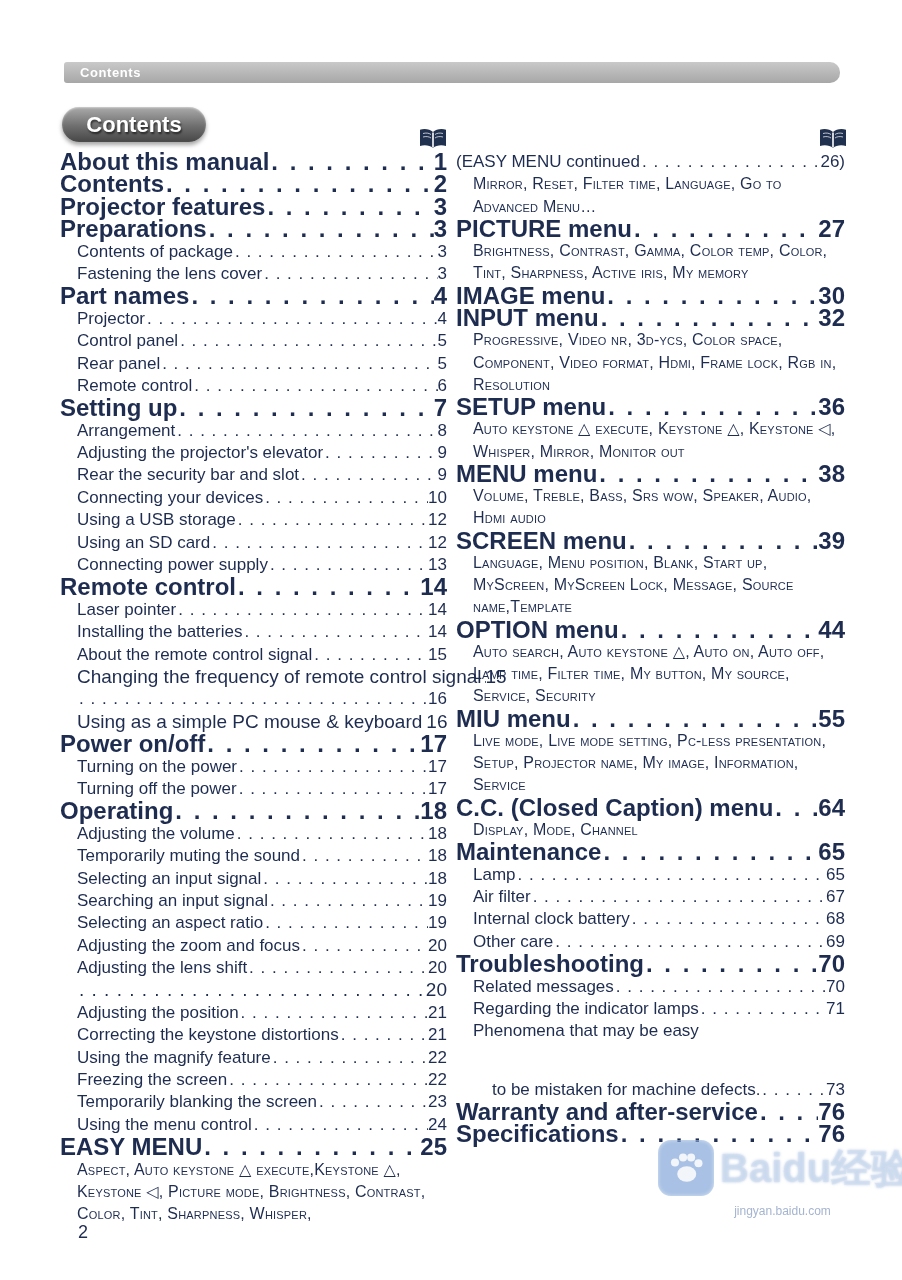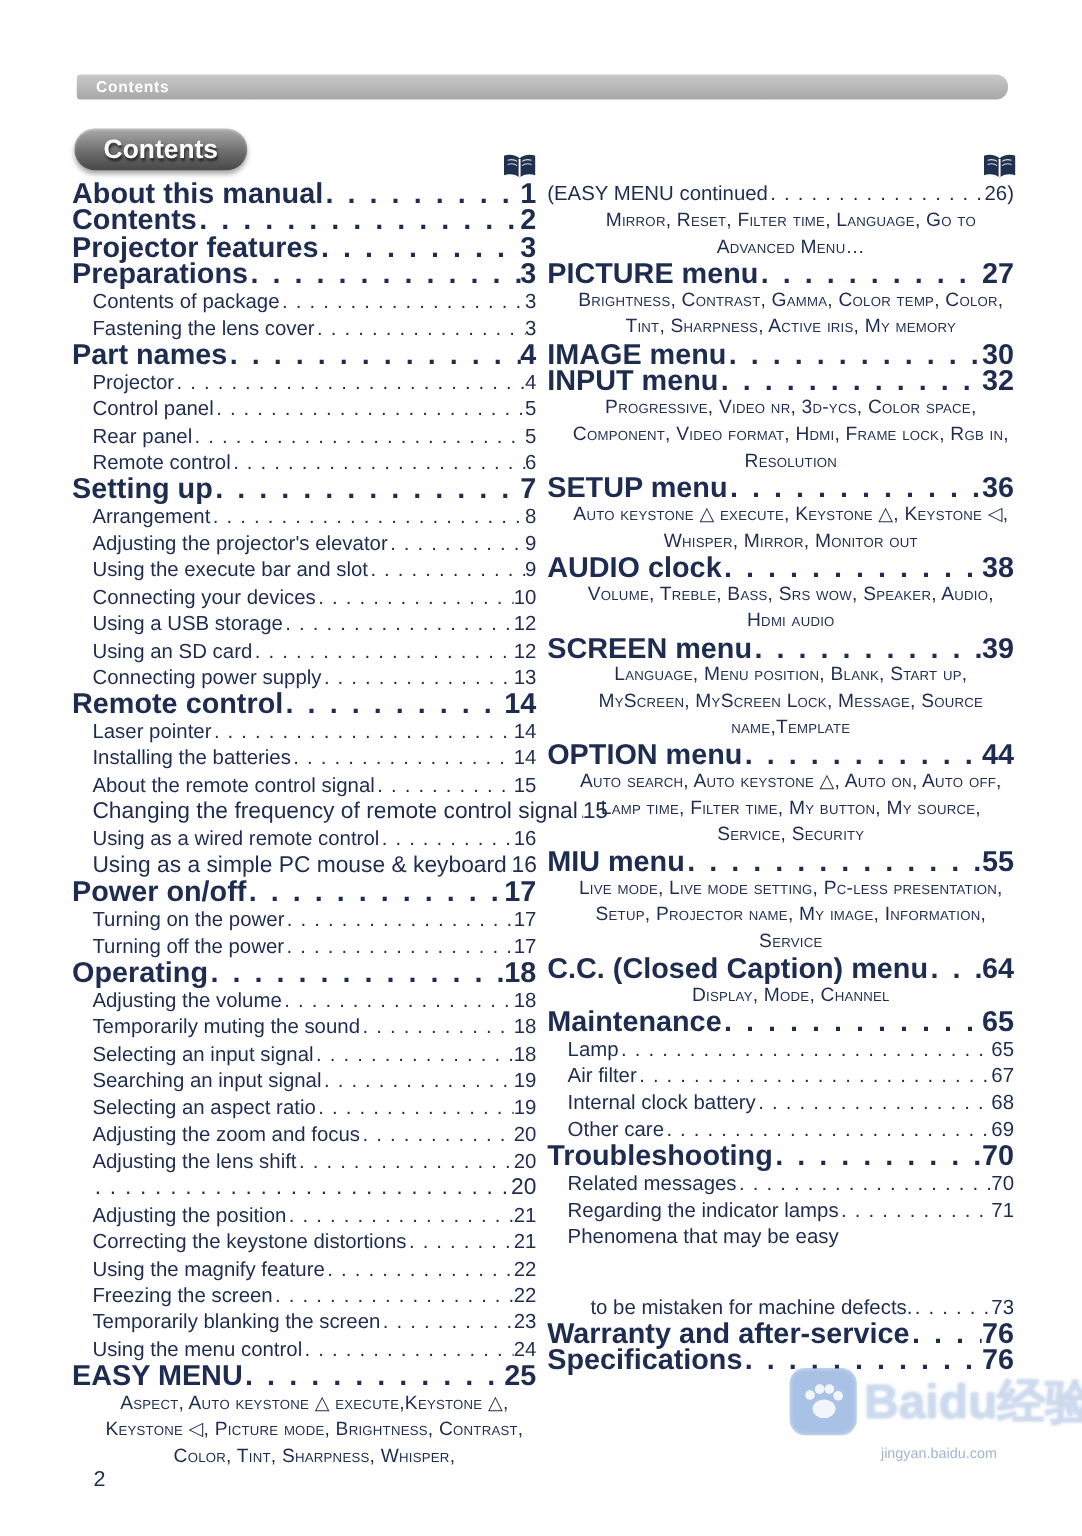--- a/index.html
+++ b/index.html
@@ -38,21 +38,20 @@
   .row .dots{flex:1 1 auto;overflow:hidden;white-space:nowrap;letter-spacing:1px;padding:0 2px;}
   .row.bold .dots{letter-spacing:2.5px;}
   .row .pg{white-space:nowrap;flex:0 0 auto;}
   .row.bold{font-weight:bold;font-size:24px;}
   .row.indent{padding-left:17px;}
   .row.indent2{padding-left:36px;margin-top:36px;}
   .row.cond{font-size:19px;align-items:center;}
   .desc{
     font-variant:small-caps;font-size:16px;line-height:22.2px;padding-left:17px;
     letter-spacing:.2px;
-    text-align:center;
   }
   .page-num{position:absolute;left:78px;top:1222px;font-size:18px;}
   .watermark{
     position:absolute;left:658px;top:1140px;width:235px;pointer-events:none;text-align:center;
   }
   .wm-row{display:flex;align-items:center;gap:6px;}
   .wm-logo{
     width:56px;height:56px;border-radius:13px;flex:0 0 auto;
     background:rgba(96,142,205,.55);
     display:flex;align-items:center;justify-content:center;
@@ -156,21 +155,21 @@
       <span class="lbl">Arrangement</span>
       <span class="dots">. . . . . . . . . . . . . . . . . . . . . . . . . . . . . . . . . . . . . . . . . . . . . . . . . . . . . . . . . . . . . . . . . . . . . . . . . . . . . . . . . . . . . . . . . . . . . . . . . . . . . . . . . . . . . . . . . . . . . . . . . . . . . . . . . . . . . . . . . . . . . . . . . . . . . . . . . . . . . . . . . . . . . . . . . . . . . . . . . . . . . . . . . . . . . . . . . . . . . . . . . . . . . . . . . . . . . . . . . . . . . . . . . . . . . . . . . . . . . . . . . . . . . . . . . . . . . . . . . . . . . . . . . . . . . . . . . . . . . . . . . . . . . . . . . . . . . . . . . . . . </span>
       <span class="pg">8</span>
     </div>
     <div class="row indent">
       <span class="lbl">Adjusting the projector's elevator</span>
       <span class="dots">. . . . . . . . . . . . . . . . . . . . . . . . . . . . . . . . . . . . . . . . . . . . . . . . . . . . . . . . . . . . . . . . . . . . . . . . . . . . . . . . . . . . . . . . . . . . . . . . . . . . . . . . . . . . . . . . . . . . . . . . . . . . . . . . . . . . . . . . . . . . . . . . . . . . . . . . . . . . . . . . . . . . . . . . . . . . . . . . . . . . . . . . . . . . . . . . . . . . . . . . . . . . . . . . . . . . . . . . . . . . . . . . . . . . . . . . . . . . . . . . . . . . . . . . . . . . . . . . . . . . . . . . . . . . . . . . . . . . . . . . . . . . . . . . . . . . . . . . . . . . </span>
       <span class="pg">9</span>
     </div>
     <div class="row indent">
-      <span class="lbl">Using the execute bar and slot</span>
+      <span class="lbl">Rear the security bar and slot</span>
       <span class="dots">. . . . . . . . . . . . . . . . . . . . . . . . . . . . . . . . . . . . . . . . . . . . . . . . . . . . . . . . . . . . . . . . . . . . . . . . . . . . . . . . . . . . . . . . . . . . . . . . . . . . . . . . . . . . . . . . . . . . . . . . . . . . . . . . . . . . . . . . . . . . . . . . . . . . . . . . . . . . . . . . . . . . . . . . . . . . . . . . . . . . . . . . . . . . . . . . . . . . . . . . . . . . . . . . . . . . . . . . . . . . . . . . . . . . . . . . . . . . . . . . . . . . . . . . . . . . . . . . . . . . . . . . . . . . . . . . . . . . . . . . . . . . . . . . . . . . . . . . . . . . </span>
       <span class="pg">9</span>
     </div>
     <div class="row indent">
       <span class="lbl">Connecting your devices</span>
       <span class="dots">. . . . . . . . . . . . . . . . . . . . . . . . . . . . . . . . . . . . . . . . . . . . . . . . . . . . . . . . . . . . . . . . . . . . . . . . . . . . . . . . . . . . . . . . . . . . . . . . . . . . . . . . . . . . . . . . . . . . . . . . . . . . . . . . . . . . . . . . . . . . . . . . . . . . . . . . . . . . . . . . . . . . . . . . . . . . . . . . . . . . . . . . . . . . . . . . . . . . . . . . . . . . . . . . . . . . . . . . . . . . . . . . . . . . . . . . . . . . . . . . . . . . . . . . . . . . . . . . . . . . . . . . . . . . . . . . . . . . . . . . . . . . . . . . . . . . . . . . . . . . </span>
       <span class="pg">10</span>
     </div>
     <div class="row indent">
       <span class="lbl">Using a USB storage</span>
@@ -206,21 +205,20 @@
       <span class="lbl">About the remote control signal</span>
       <span class="dots">. . . . . . . . . . . . . . . . . . . . . . . . . . . . . . . . . . . . . . . . . . . . . . . . . . . . . . . . . . . . . . . . . . . . . . . . . . . . . . . . . . . . . . . . . . . . . . . . . . . . . . . . . . . . . . . . . . . . . . . . . . . . . . . . . . . . . . . . . . . . . . . . . . . . . . . . . . . . . . . . . . . . . . . . . . . . . . . . . . . . . . . . . . . . . . . . . . . . . . . . . . . . . . . . . . . . . . . . . . . . . . . . . . . . . . . . . . . . . . . . . . . . . . . . . . . . . . . . . . . . . . . . . . . . . . . . . . . . . . . . . . . . . . . . . . . . . . . . . . . . </span>
       <span class="pg">15</span>
     </div>
     <div class="row indent cond">
       <span class="lbl">Changing the frequency of remote control signal</span>
       <span class="dots">. . . . . . . . . . . . . . . . . . . . . . . . . . . . . . . . . . . . . . . . . . . . . . . . . . . . . . . . . . . . . . . . . . . . . . . . . . . . . . . . . . . . . . . . . . . . . . . . . . . . . . . . . . . . . . . . . . . . . . . . . . . . . . . . . . . . . . . . . . . . . . . . . . . . . . . . . . . . . . . . . . . . . . . . . . . . . . . . . . . . . . . . . . . . . . . . . . . . . . . . . . . . . . . . . . . . . . . . . . . . . . . . . . . . . . . . . . . . . . . . . . . . . . . . . . . . . . . . . . . . . . . . . . . . . . . . . . . . . . . . . . . . . . . . . . . . . . . . . . . . </span>
       <span class="pg">15</span>
     </div>
     <div class="row indent">
-      <span class="lbl">Using as a wired remote control</span>
       <span class="dots">. . . . . . . . . . . . . . . . . . . . . . . . . . . . . . . . . . . . . . . . . . . . . . . . . . . . . . . . . . . . . . . . . . . . . . . . . . . . . . . . . . . . . . . . . . . . . . . . . . . . . . . . . . . . . . . . . . . . . . . . . . . . . . . . . . . . . . . . . . . . . . . . . . . . . . . . . . . . . . . . . . . . . . . . . . . . . . . . . . . . . . . . . . . . . . . . . . . . . . . . . . . . . . . . . . . . . . . . . . . . . . . . . . . . . . . . . . . . . . . . . . . . . . . . . . . . . . . . . . . . . . . . . . . . . . . . . . . . . . . . . . . . . . . . . . . . . . . . . . . . </span>
       <span class="pg">16</span>
     </div>
     <div class="row indent cond">
       <span class="lbl">Using as a simple PC mouse &amp; keyboard</span>
       <span class="dots">. . . . . . . . . . . . . . . . . . . . . . . . . . . . . . . . . . . . . . . . . . . . . . . . . . . . . . . . . . . . . . . . . . . . . . . . . . . . . . . . . . . . . . . . . . . . . . . . . . . . . . . . . . . . . . . . . . . . . . . . . . . . . . . . . . . . . . . . . . . . . . . . . . . . . . . . . . . . . . . . . . . . . . . . . . . . . . . . . . . . . . . . . . . . . . . . . . . . . . . . . . . . . . . . . . . . . . . . . . . . . . . . . . . . . . . . . . . . . . . . . . . . . . . . . . . . . . . . . . . . . . . . . . . . . . . . . . . . . . . . . . . . . . . . . . . . . . . . . . . . </span>
       <span class="pg">16</span>
     </div>
     <div class="row bold">
       <span class="lbl">Power on/off</span>
@@ -342,21 +340,21 @@
       <span class="pg">32</span>
     </div>
     <div class="desc">Progressive, Video nr, 3d-ycs, Color space, Component, Video format, Hdmi, Frame lock, Rgb in, Resolution</div>
     <div class="row bold">
       <span class="lbl">SETUP menu</span>
       <span class="dots">. . . . . . . . . . . . . . . . . . . . . . . . . . . . . . . . . . . . . . . . . . . . . . . . . . . . . . . . . . . . . . . . . . . . . . . . . . . . . . . . . . . . . . . . . . . . . . . . . . . . . . . . . . . . . . . . . . . . . . . . . . . . . . . . . . . . . . . . . . . . . . . . . . . . . . . . . . . . . . . . . . . . . . . . . . . . . . . . . . . . . . . . . . . . . . . . . . . . . . . . . . . . . . . . . . . . . . . . . . . . . . . . . . . . . . . . . . . . . . . . . . . . . . . . . . . . . . . . . . . . . . . . . . . . . . . . . . . . . . . . . . . . . . . . . . . . . . . . . . . . </span>
       <span class="pg">36</span>
     </div>
     <div class="desc">Auto keystone △ execute, Keystone △, Keystone ◁, Whisper, Mirror, Monitor out</div>
     <div class="row bold">
-      <span class="lbl">AUDIO clock</span>
+      <span class="lbl">MENU menu</span>
       <span class="dots">. . . . . . . . . . . . . . . . . . . . . . . . . . . . . . . . . . . . . . . . . . . . . . . . . . . . . . . . . . . . . . . . . . . . . . . . . . . . . . . . . . . . . . . . . . . . . . . . . . . . . . . . . . . . . . . . . . . . . . . . . . . . . . . . . . . . . . . . . . . . . . . . . . . . . . . . . . . . . . . . . . . . . . . . . . . . . . . . . . . . . . . . . . . . . . . . . . . . . . . . . . . . . . . . . . . . . . . . . . . . . . . . . . . . . . . . . . . . . . . . . . . . . . . . . . . . . . . . . . . . . . . . . . . . . . . . . . . . . . . . . . . . . . . . . . . . . . . . . . . . </span>
       <span class="pg">38</span>
     </div>
     <div class="desc">Volume, Treble, Bass, Srs wow, Speaker, Audio, Hdmi audio</div>
     <div class="row bold">
       <span class="lbl">SCREEN menu</span>
       <span class="dots">. . . . . . . . . . . . . . . . . . . . . . . . . . . . . . . . . . . . . . . . . . . . . . . . . . . . . . . . . . . . . . . . . . . . . . . . . . . . . . . . . . . . . . . . . . . . . . . . . . . . . . . . . . . . . . . . . . . . . . . . . . . . . . . . . . . . . . . . . . . . . . . . . . . . . . . . . . . . . . . . . . . . . . . . . . . . . . . . . . . . . . . . . . . . . . . . . . . . . . . . . . . . . . . . . . . . . . . . . . . . . . . . . . . . . . . . . . . . . . . . . . . . . . . . . . . . . . . . . . . . . . . . . . . . . . . . . . . . . . . . . . . . . . . . . . . . . . . . . . . . </span>
       <span class="pg">39</span>
     </div>
     <div class="desc">Language, Menu position, Blank, Start up, MyScreen, MyScreen Lock, Message, Source name,Template</div>

